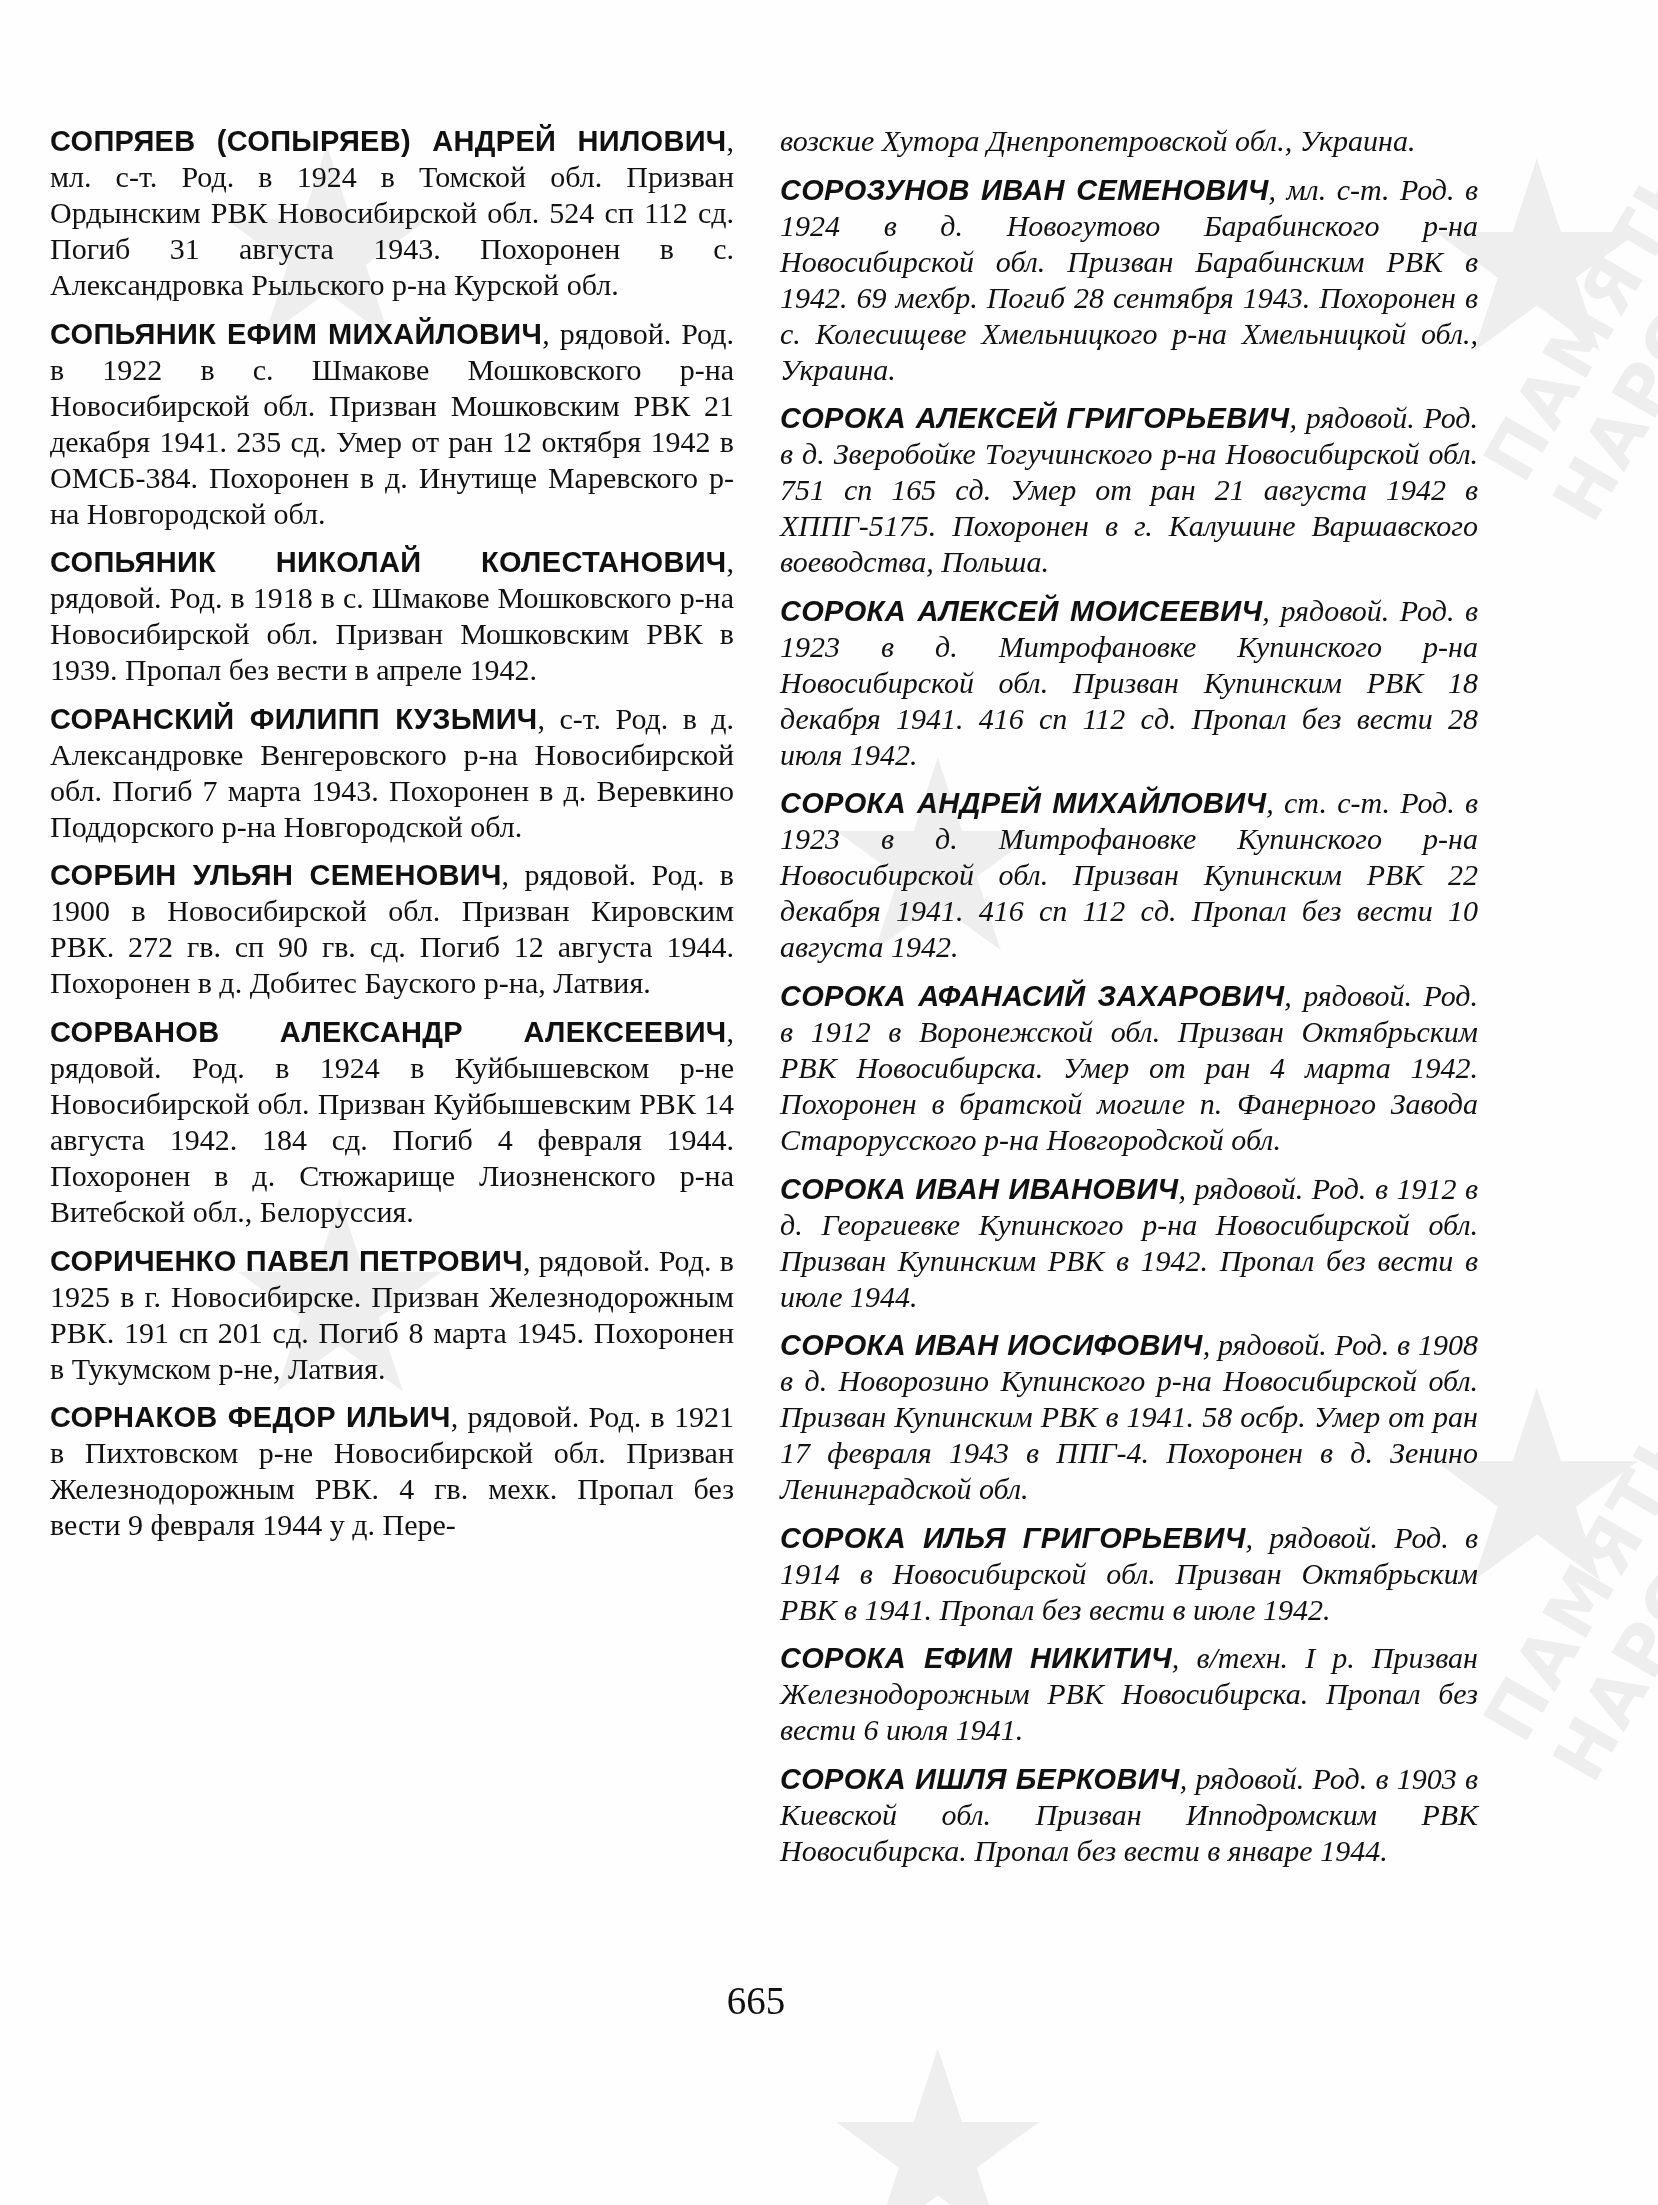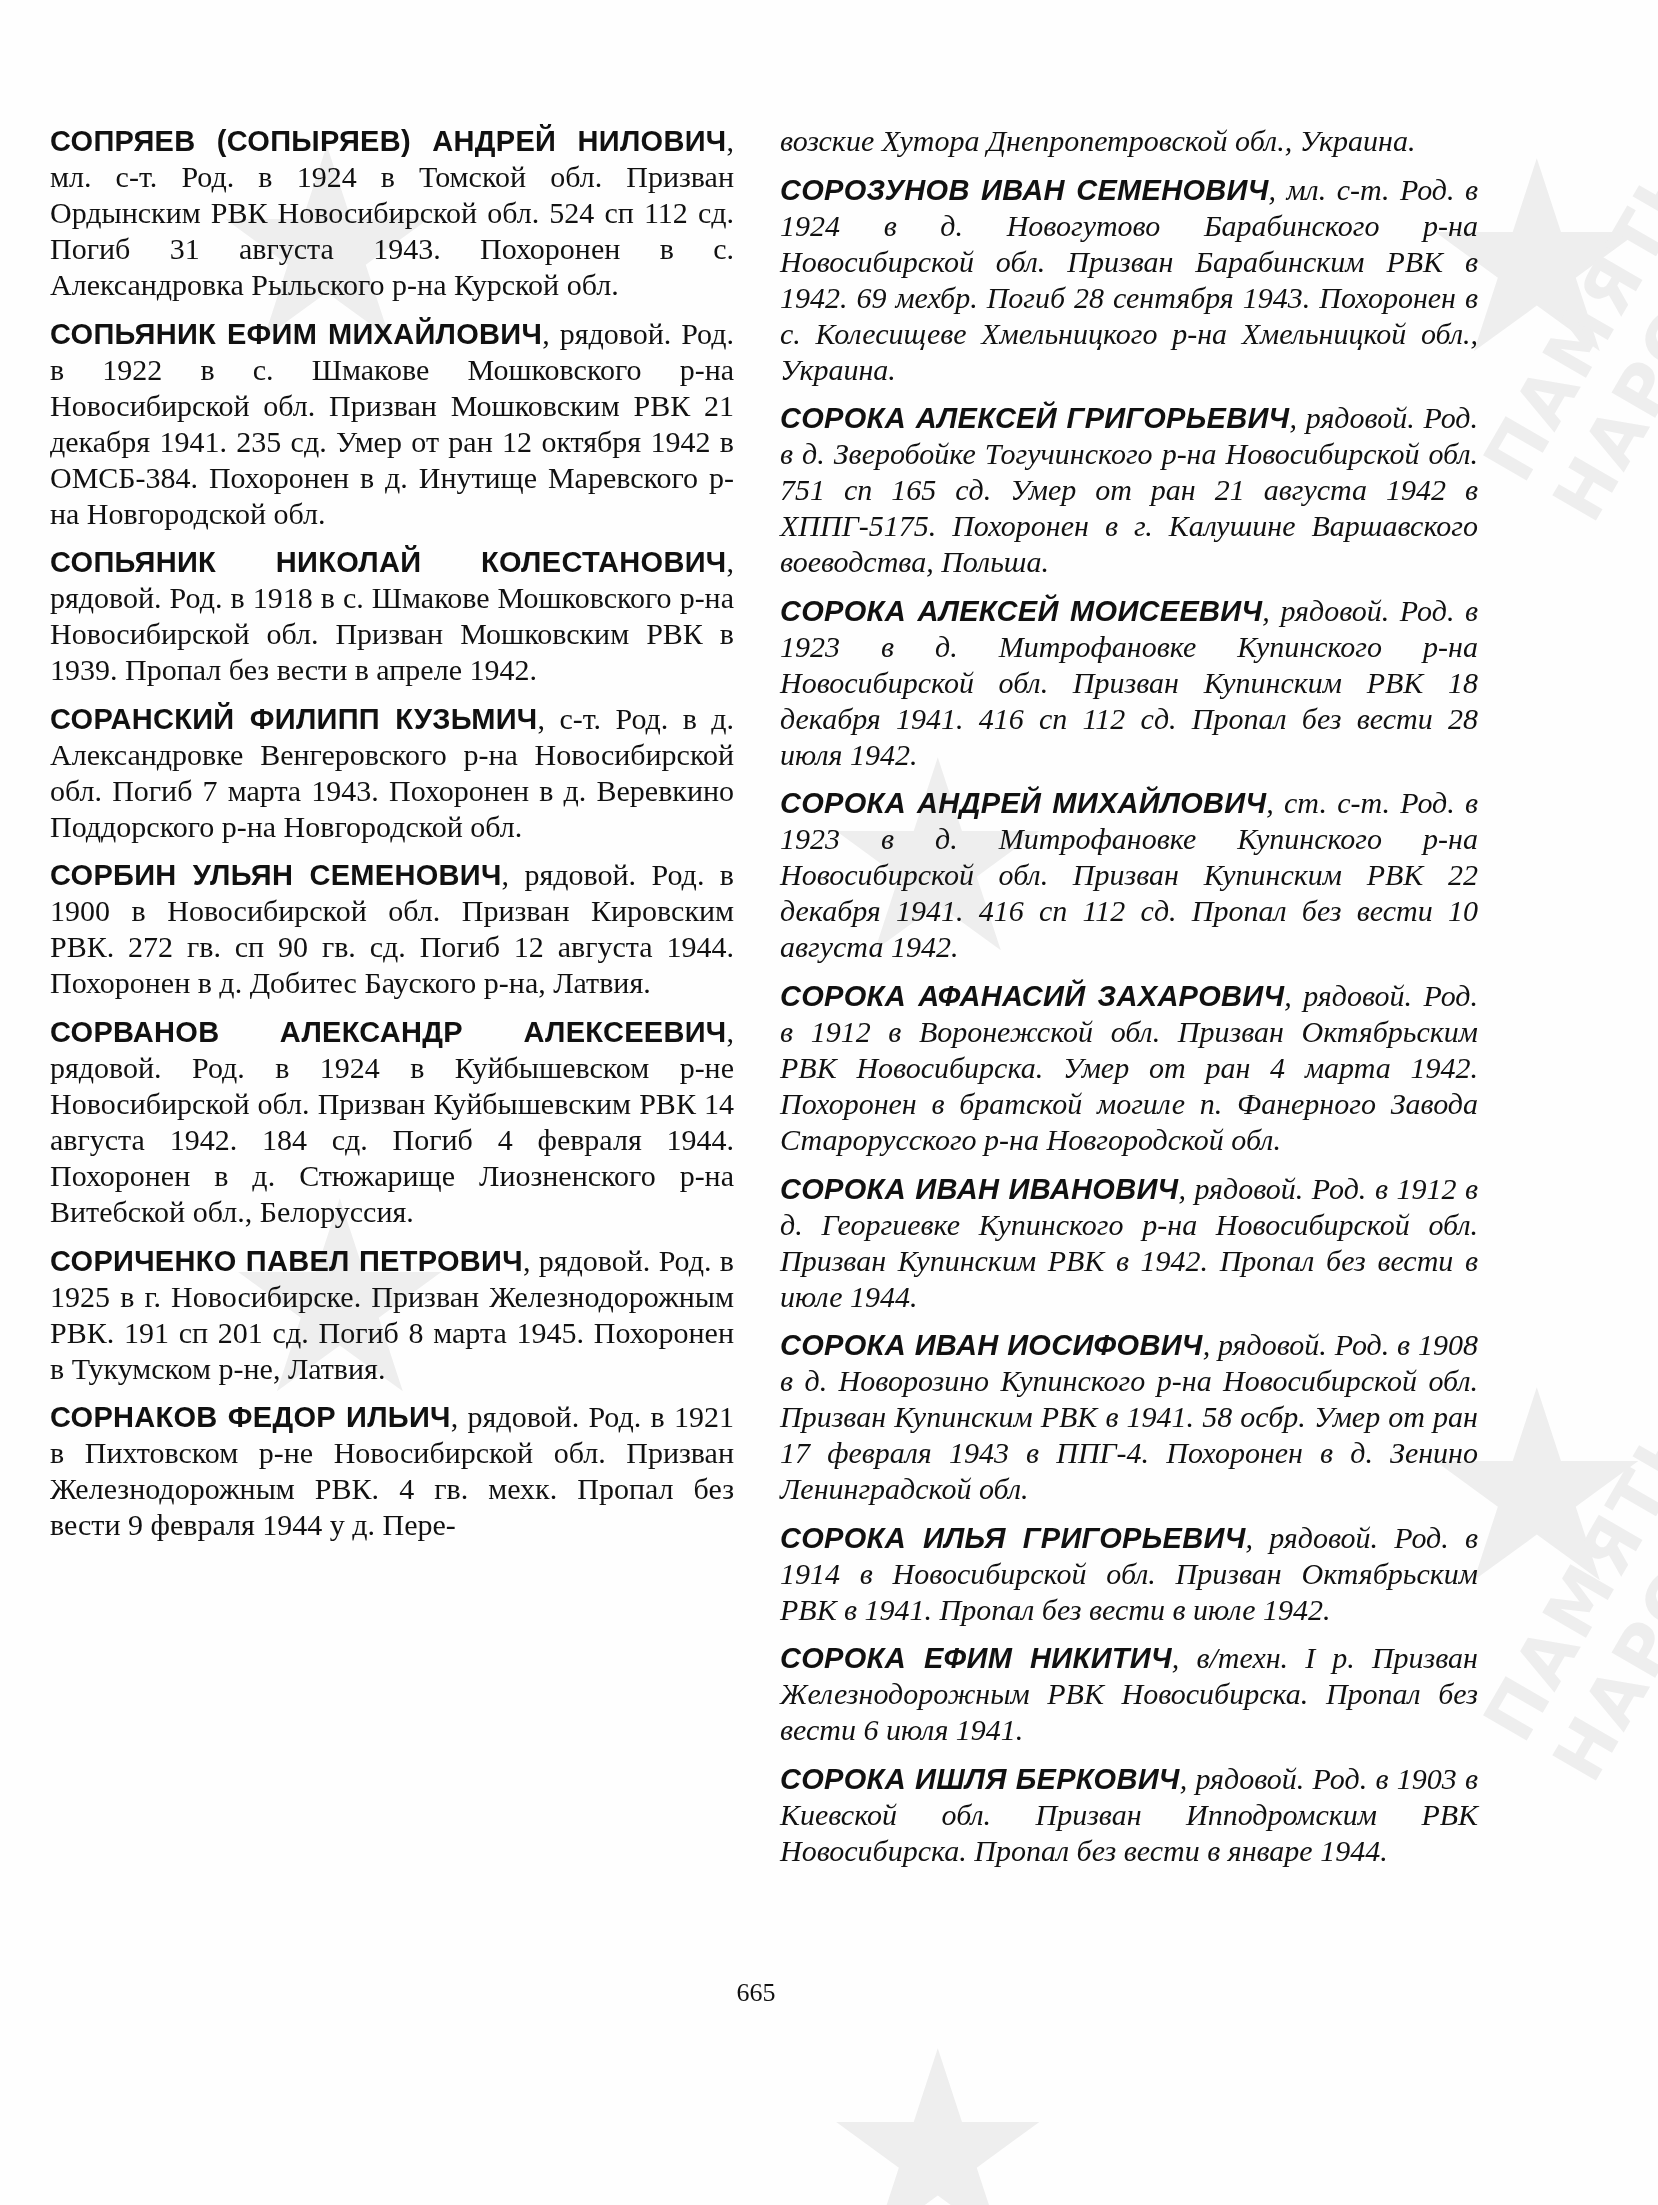--- a/index.html
+++ b/index.html
@@ -8,21 +8,21 @@
   .watermark { position: absolute; color: #eeeeee; font-family: "DejaVu Sans", sans-serif; font-weight: bold; pointer-events: none; user-select: none; }
   .wm-star { font-size: 265px; line-height: 1; }
   .wm-text { font-size: 69px; transform: rotate(-60deg); transform-origin: left top; letter-spacing: 3.8px; }
   .col { position: absolute; top: 123px; width: 684px; font-family: "Liberation Serif", "DejaVu Serif", serif; font-size: 30px; line-height: 36px; color: #111111; text-align: justify; hyphens: manual; }
   .col-left { left: 50px; }
   .col-right { left: 780px; width: 698px; font-style: italic; }
   .entry { margin: 0 0 12.6px 0; }
   .entry .name { font-family: "Liberation Sans", "DejaVu Sans", sans-serif; font-weight: bold; font-stretch: condensed; letter-spacing: 0.3px; font-size: 29px; margin-top: 48px; }
   .entry .body { }
   .cont { margin: 0 0 12.6px 0; }
-  .page-number { position: absolute; left: 718px; top: 1978px; width: 76px; text-align: center; font-family: "Liberation Serif", "DejaVu Serif", serif; font-size: 26px; color: #111111; }
+  .page-number { position: absolute; left: 718px; top: 1978px; width: 76px; text-align: center; font-family: "Liberation Serif", "DejaVu Serif", serif; font-size: 39px; color: #111111; }
 </style>
 </head>
 <body>
 
 <div class="page">
 
   <div class="watermark wm-star" style="left:208px; top:113px;">★</div>
   <div class="watermark wm-star" style="left:1418px; top:126px;">★</div>
   <div class="watermark wm-star" style="left:819px; top:725px;">★</div>
   <div class="watermark wm-star" style="left:221px; top:1166px;">★</div>

